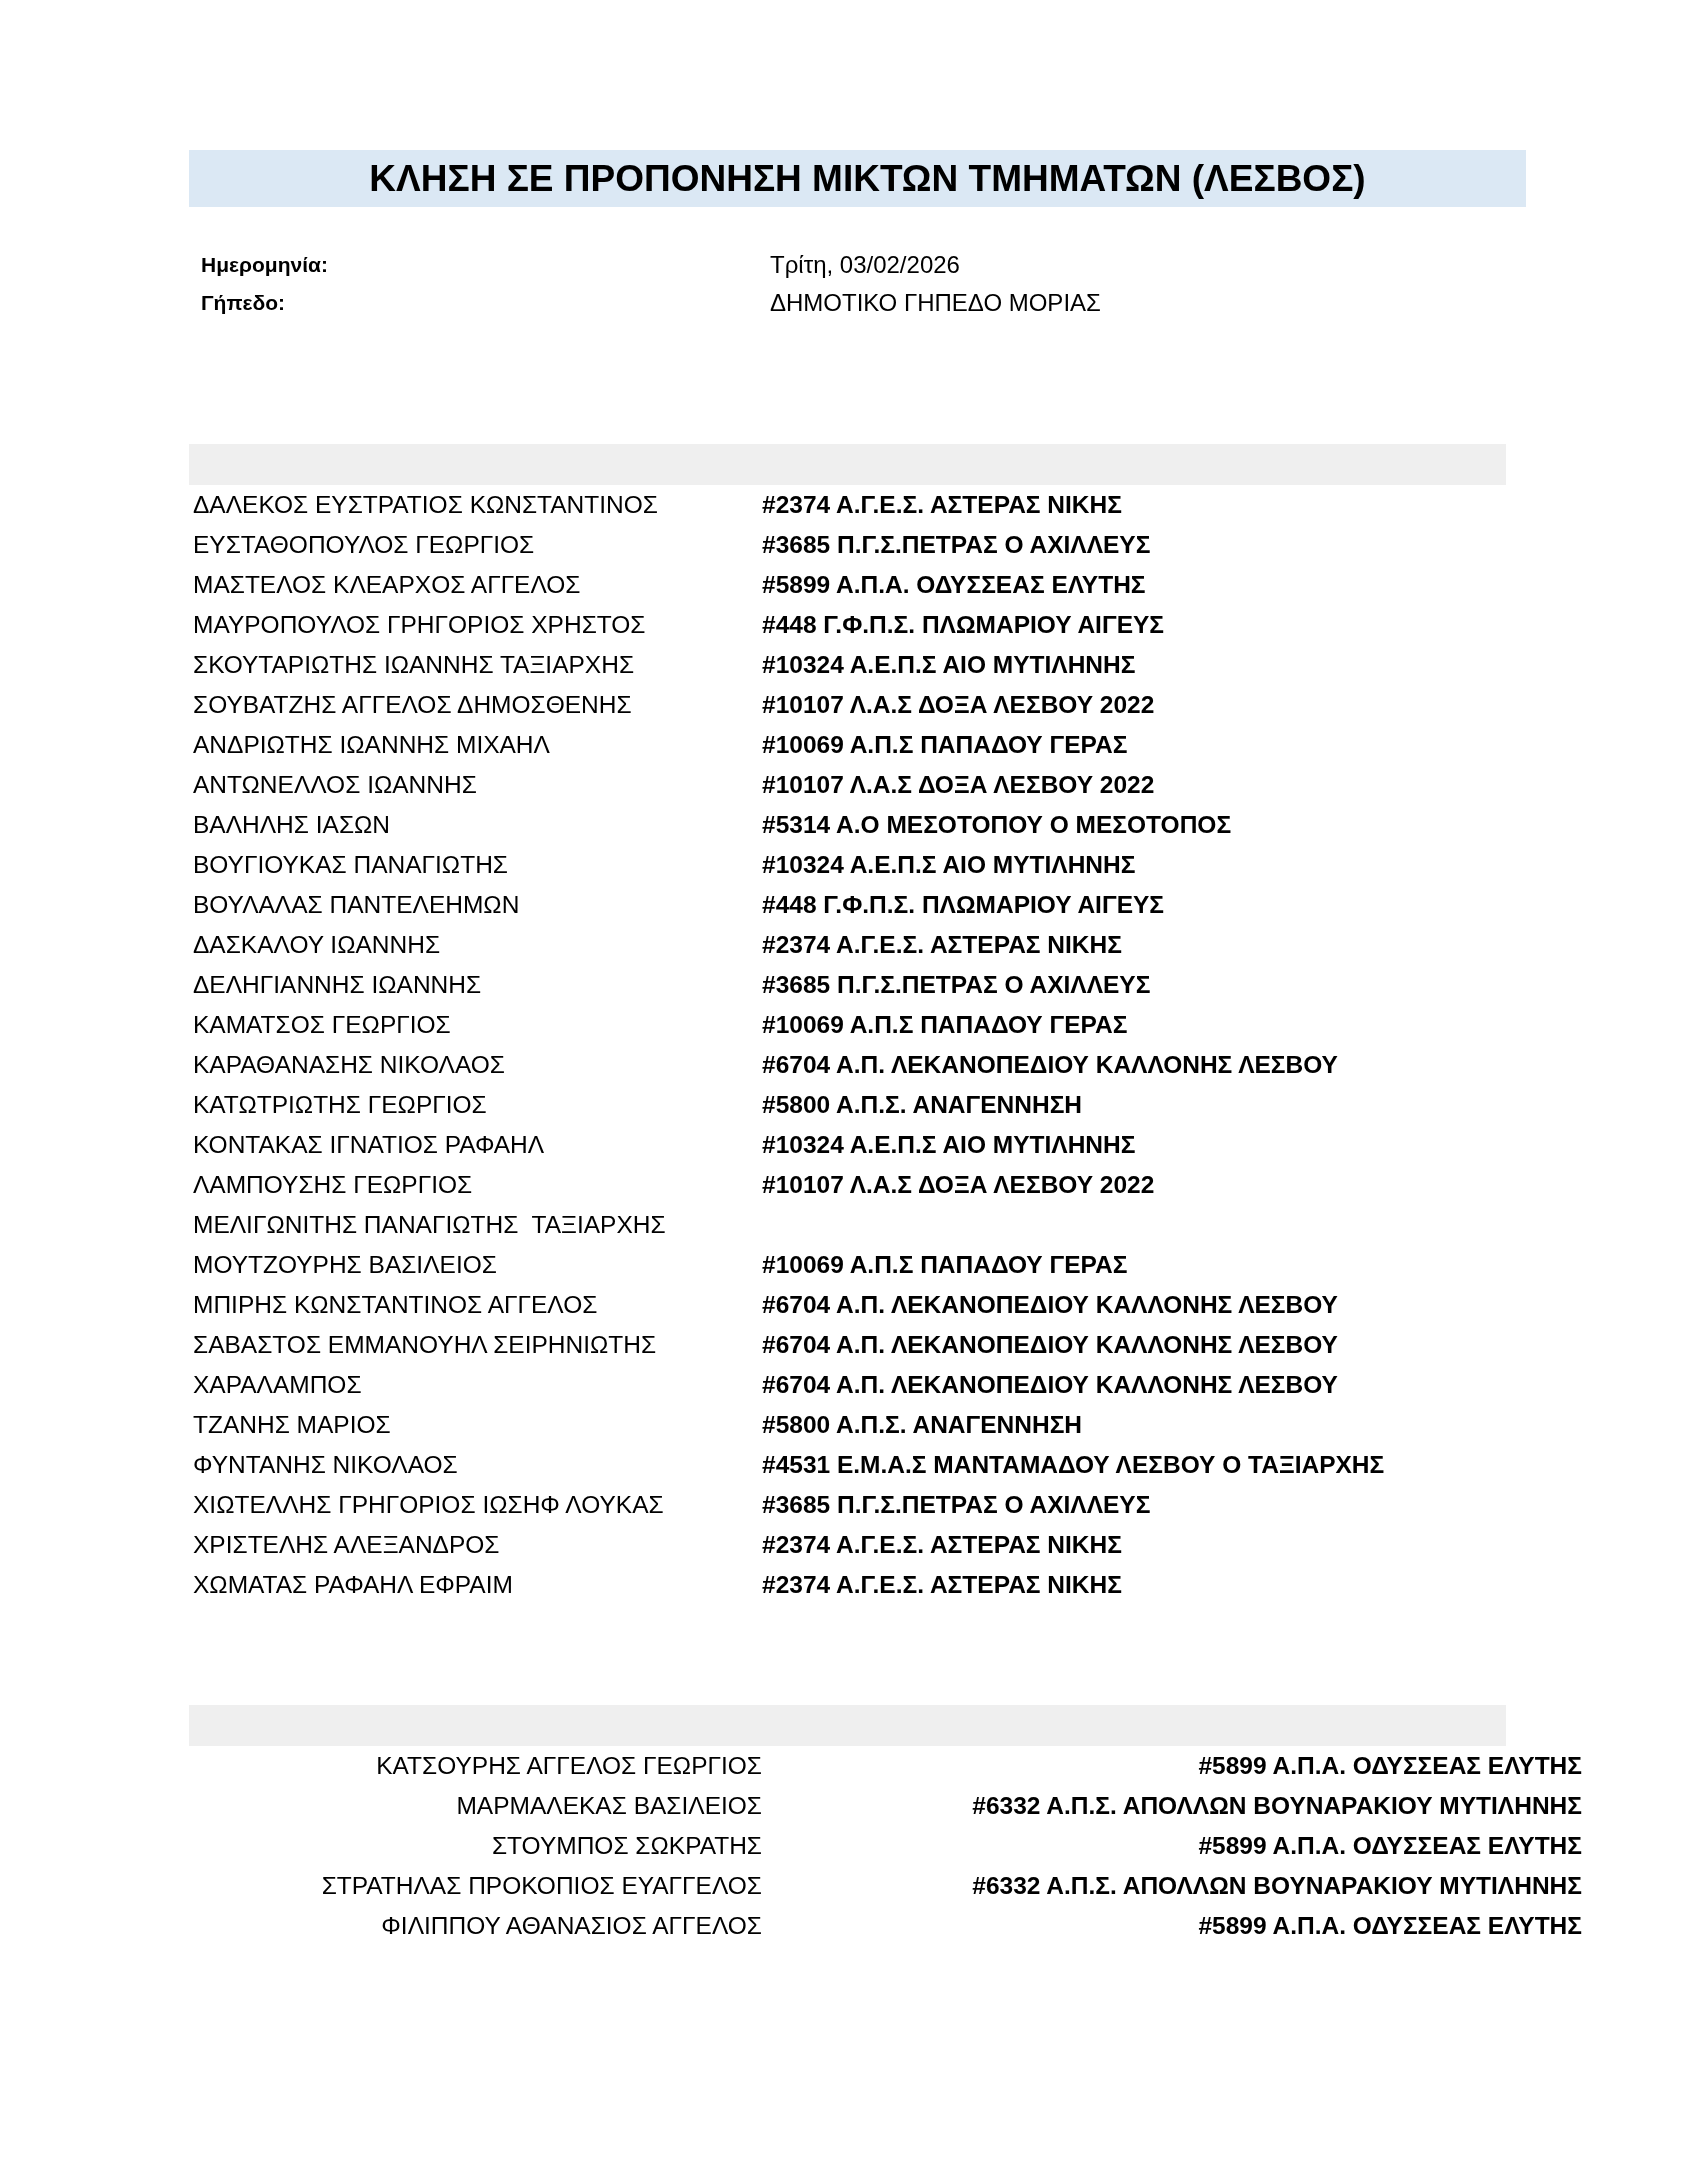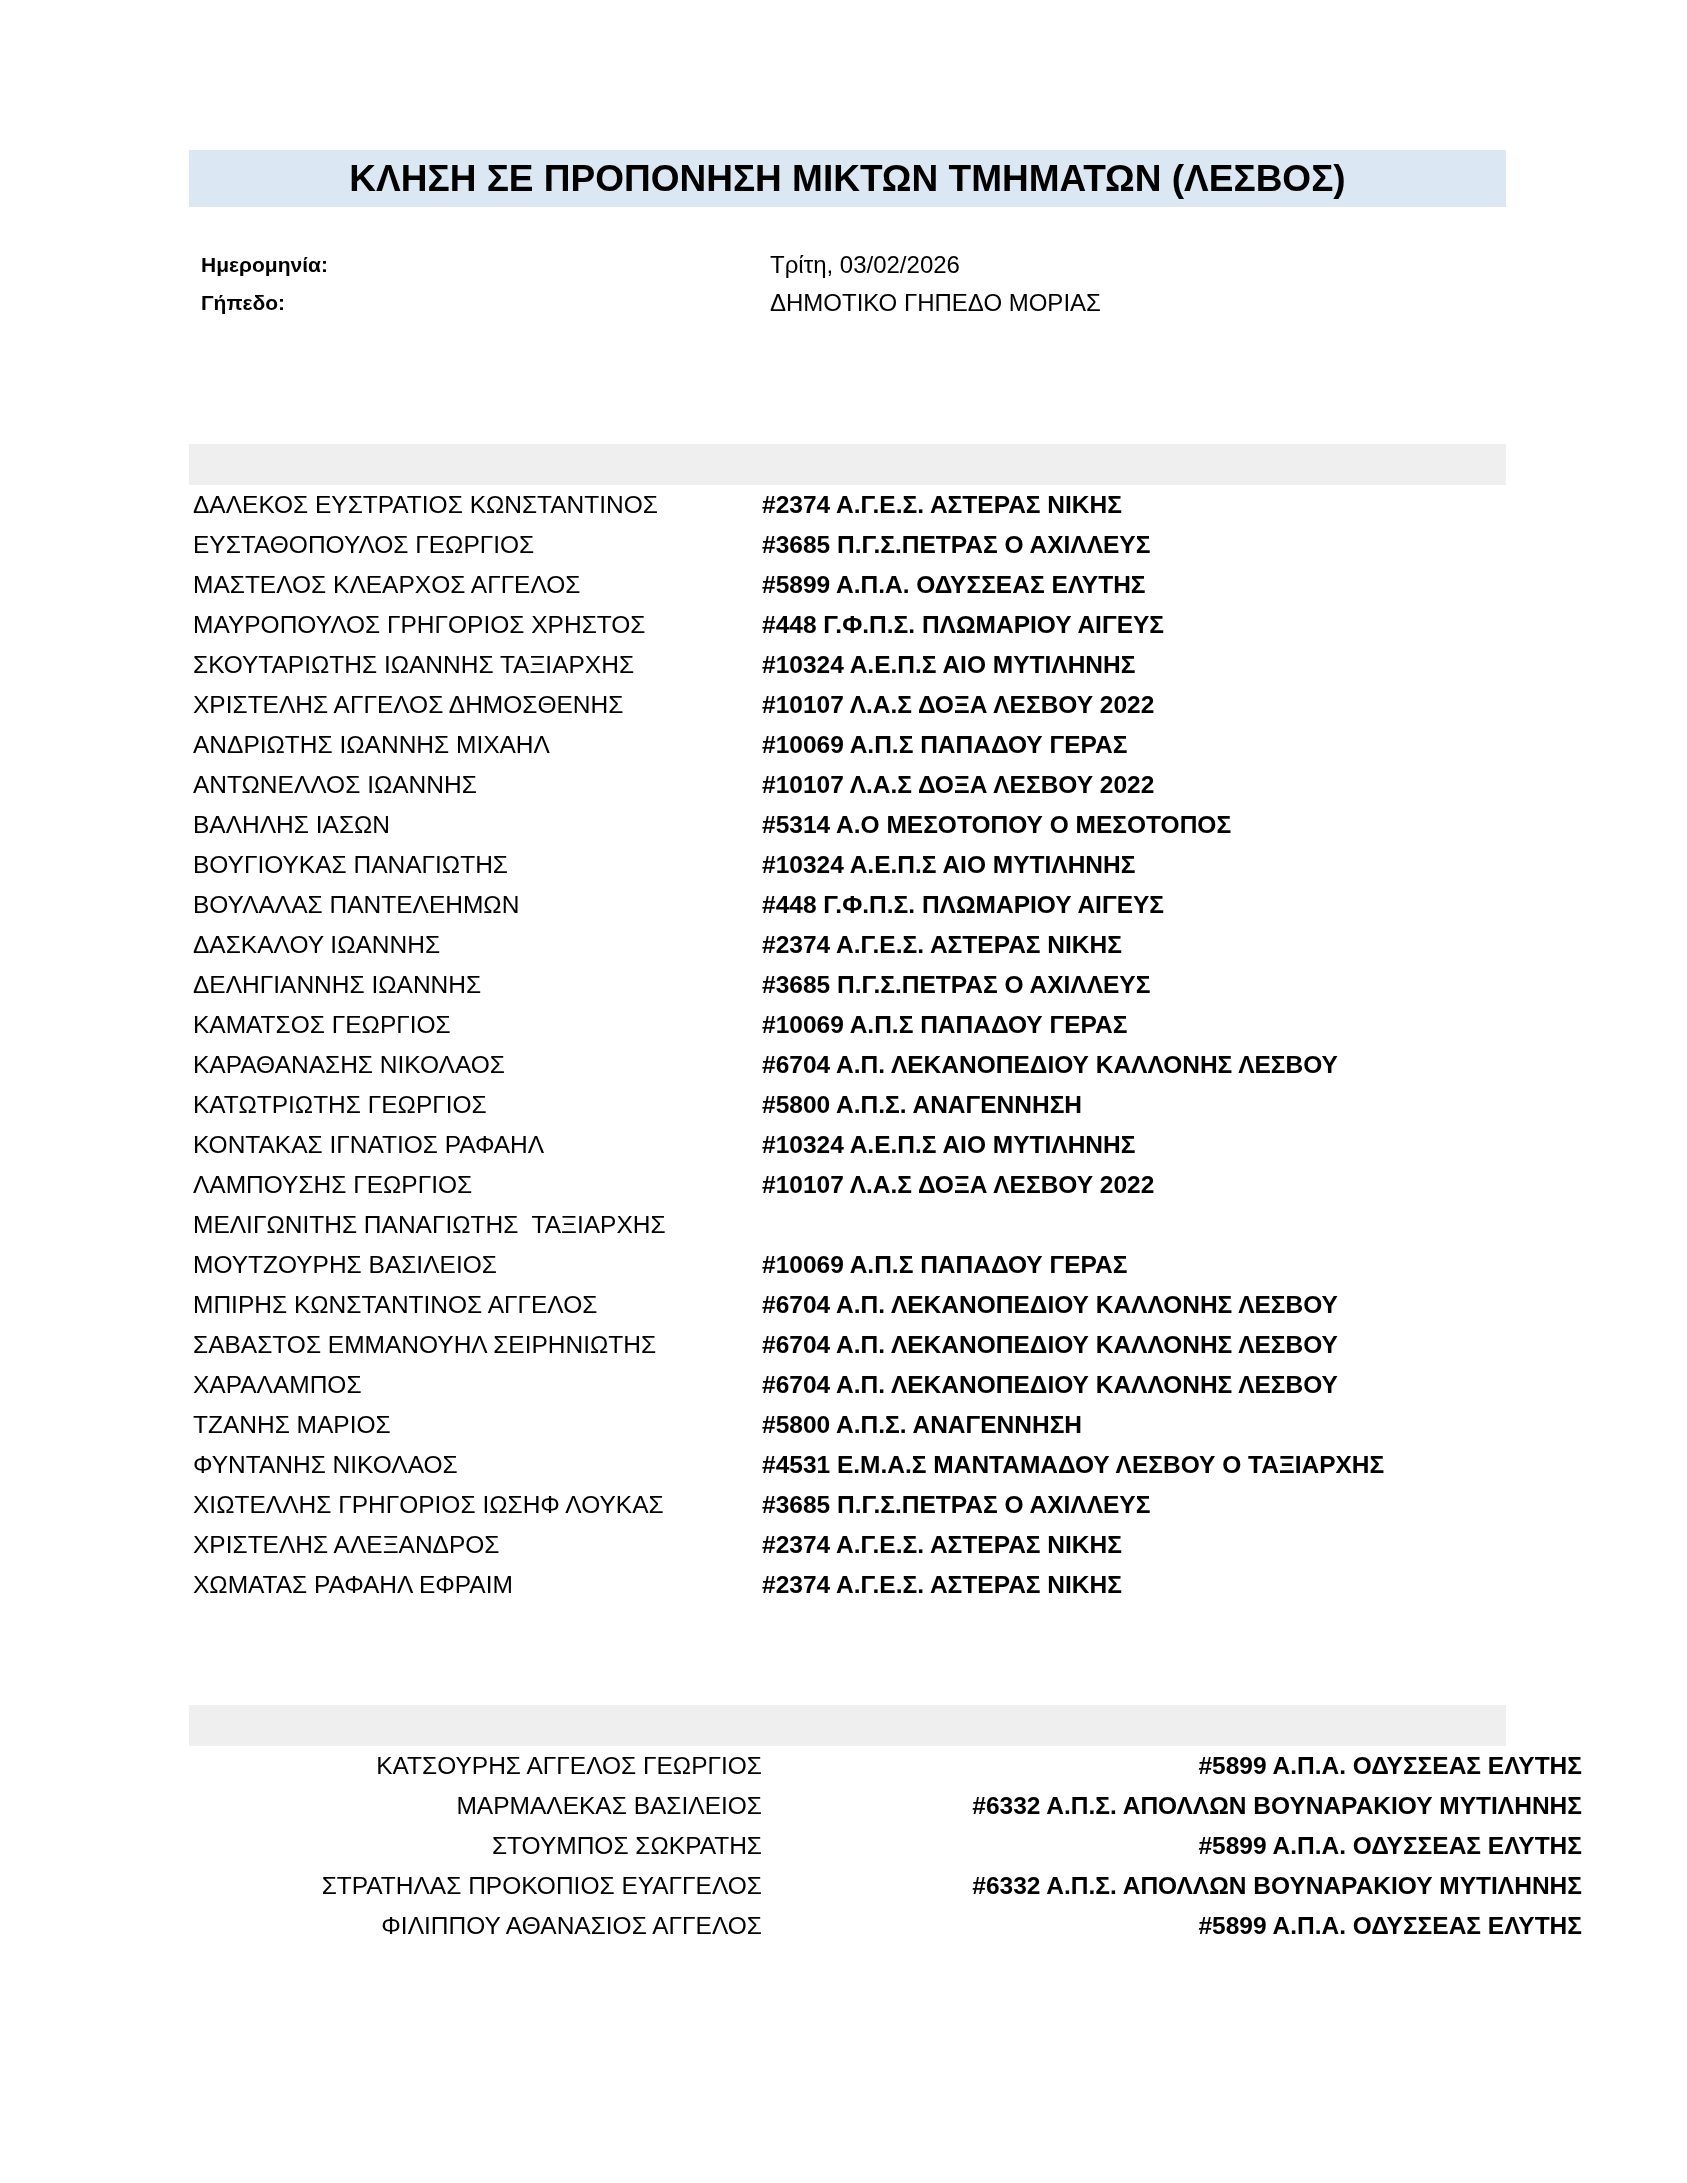--- a/index.html
+++ b/index.html
@@ -18,20 +18,21 @@
   }
   .title-band {
     position: absolute;
     left: 189px;
     top: 150px;
     width: 1317px;
     height: 57px;
     display: flex;
     align-items: center;
     justify-content: center;
+    padding-left: 20px;
   }
   .title-band .title-text {
     font-size: 37px;
     font-weight: bold;
     letter-spacing: 0px;
     white-space: nowrap;
   }
   .meta-block {
     position: absolute;
     left: 193px;
@@ -125,21 +126,21 @@
       </div>
       <div class="row">
         <div class="cell name">ΜΑΥΡΟΠΟΥΛΟΣ ΓΡΗΓΟΡΙΟΣ ΧΡΗΣΤΟΣ</div>
         <div class="cell club">#448 Γ.Φ.Π.Σ. ΠΛΩΜΑΡΙΟΥ ΑΙΓΕΥΣ</div>
       </div>
       <div class="row">
         <div class="cell name">ΣΚΟΥΤΑΡΙΩΤΗΣ ΙΩΑΝΝΗΣ ΤΑΞΙΑΡΧΗΣ</div>
         <div class="cell club">#10324 Α.Ε.Π.Σ ΑΙΟ ΜΥΤΙΛΗΝΗΣ</div>
       </div>
       <div class="row">
-        <div class="cell name">ΧΡΙΣΤΕΛΗΣ ΑΓΓΕΛΟΣ ΔΗΜΟΣΘΕΝΗΣ</div>
+        <div class="cell name">ΣΟΥΒΑΤΖΗΣ ΑΓΓΕΛΟΣ ΔΗΜΟΣΘΕΝΗΣ</div>
         <div class="cell club">#10107 Λ.Α.Σ ΔΟΞΑ ΛΕΣΒΟΥ 2022</div>
       </div>
       <div class="row">
         <div class="cell name">ΑΝΔΡΙΩΤΗΣ ΙΩΑΝΝΗΣ ΜΙΧΑΗΛ</div>
         <div class="cell club">#10069 Α.Π.Σ ΠΑΠΑΔΟΥ ΓΕΡΑΣ</div>
       </div>
       <div class="row">
         <div class="cell name">ΑΝΤΩΝΕΛΛΟΣ ΙΩΑΝΝΗΣ</div>
         <div class="cell club">#10107 Λ.Α.Σ ΔΟΞΑ ΛΕΣΒΟΥ 2022</div>
       </div>

